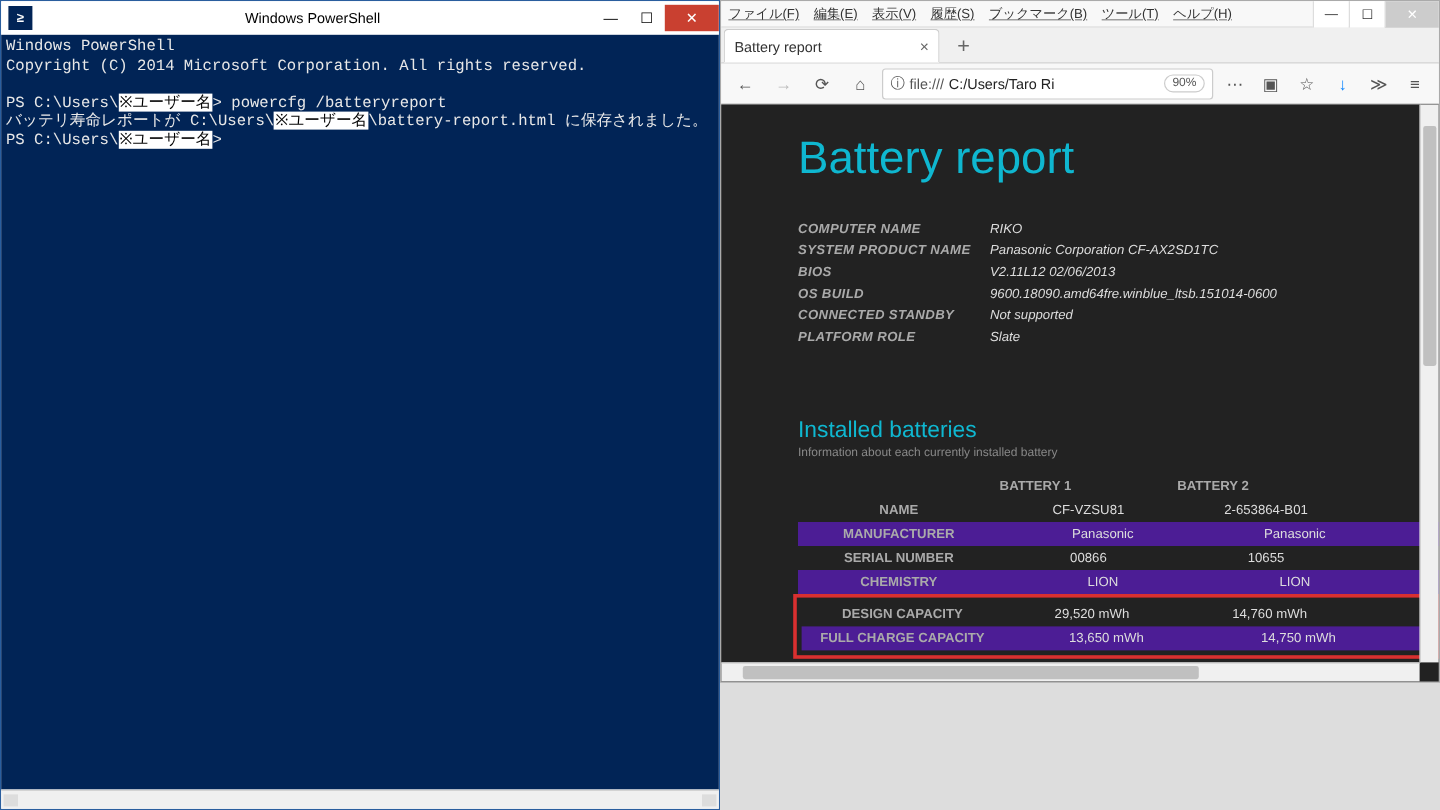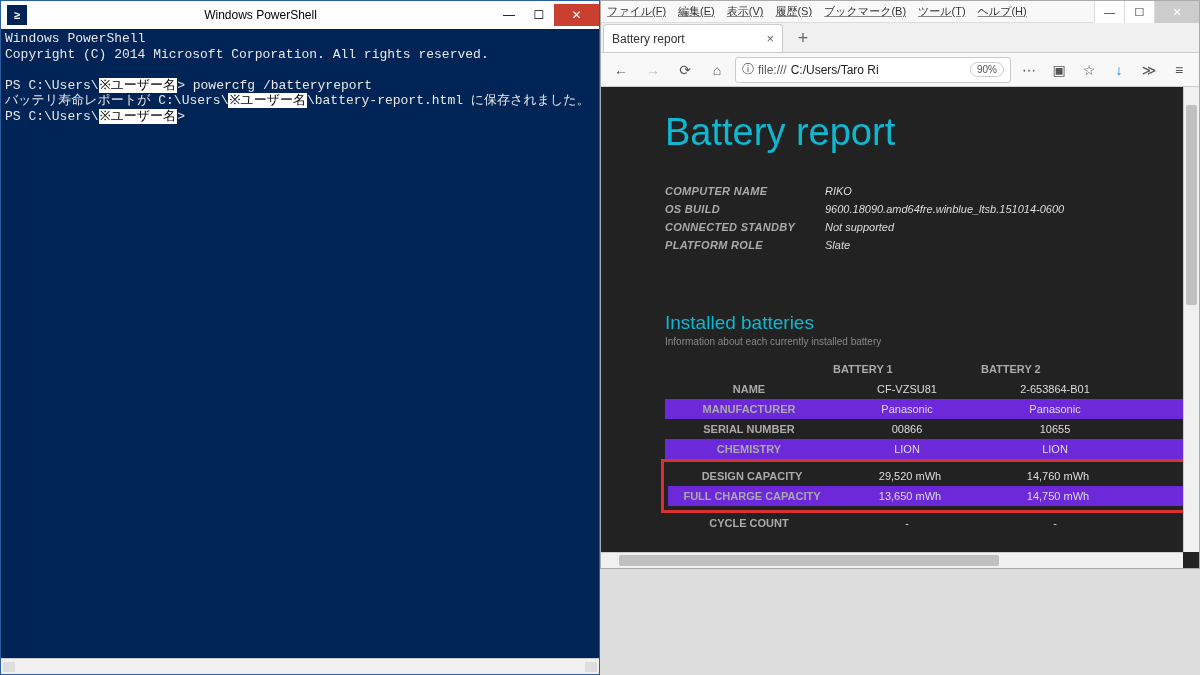--- a/index.html
+++ b/index.html
@@ -52,21 +52,21 @@
 .info-row { display: flex; padding: 3px 0; }
 .info-label { width: 160px; color: #aaa; font-weight: 600; letter-spacing: 0.3px; }
 .info-val { color: #ddd; }
 .section-title { color: #0fb7d0; font-size: 19px; margin-top: 58px; margin-bottom: 2px; }
 .section-sub { color: #888; font-size: 10px; margin-bottom: 12px; }
 .batt-table { font-size: 11px; margin-top: 8px; }
 .batt-head { display: flex; padding: 4px 0; }
 .batt-head .b-label { width: 168px; }
 .batt-head .b-col { width: 148px; color: #aaa; font-weight: 600; }
 .batt-row { display: flex; padding: 4px 0; text-align: center; }
-.batt-row.alt { background: #6d28d9; }
+.batt-row.alt { background: #4c1d95; gap: 12px; }
 .b-label { width: 168px; color: #aaa; font-weight: 600; }
 .b-col { width: 148px; color: #ddd; }
 .highlight-box { border: 3px solid #d93030; padding: 4px 0; margin-left: -4px; padding-left: 4px; }
 .dl-icon .arrow { color: #0a84ff; }
 </style>
 </head>
 <body>
 
 <div class="desktop">
 
@@ -128,20 +128,28 @@
         <div class="br-navbtn">≡</div>
       </div>
     </div>
     <div class="br-content">
       <div class="report">
         <div class="report-title">Battery report</div>
         <div class="info-table">
           <div class="info-row">
               <div class="info-label">COMPUTER NAME</div>
               <div class="info-val">RIKO</div>
+            </div>
+          <div class="info-row">
+              <div class="info-label">SYSTEM PRODUCT NAME</div>
+              <div class="info-val">Panasonic Corporation CF-AX2SD1TC</div>
+            </div>
+          <div class="info-row">
+              <div class="info-label">BIOS</div>
+              <div class="info-val">V2.11L12 02/06/2013</div>
             </div>
           <div class="info-row">
               <div class="info-label">OS BUILD</div>
               <div class="info-val">9600.18090.amd64fre.winblue_ltsb.151014-0600</div>
             </div>
           <div class="info-row">
               <div class="info-label">CONNECTED STANDBY</div>
               <div class="info-val">Not supported</div>
             </div>
           <div class="info-row">

